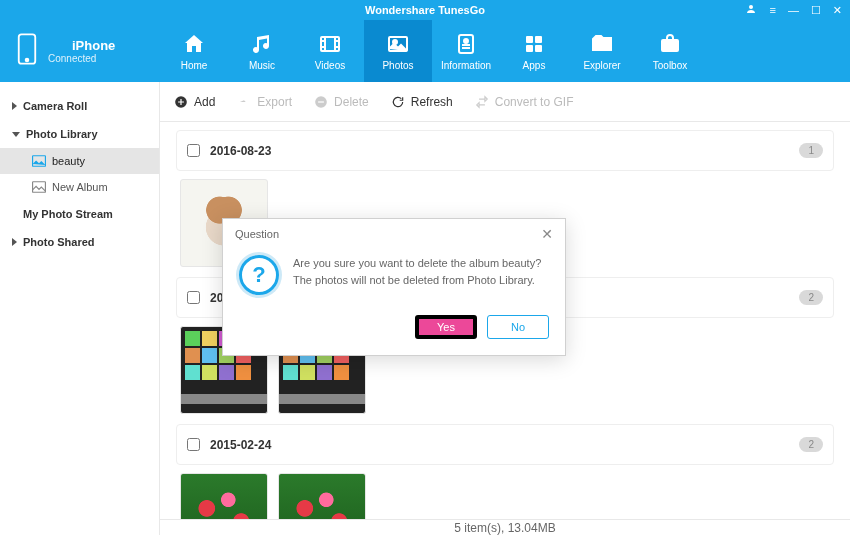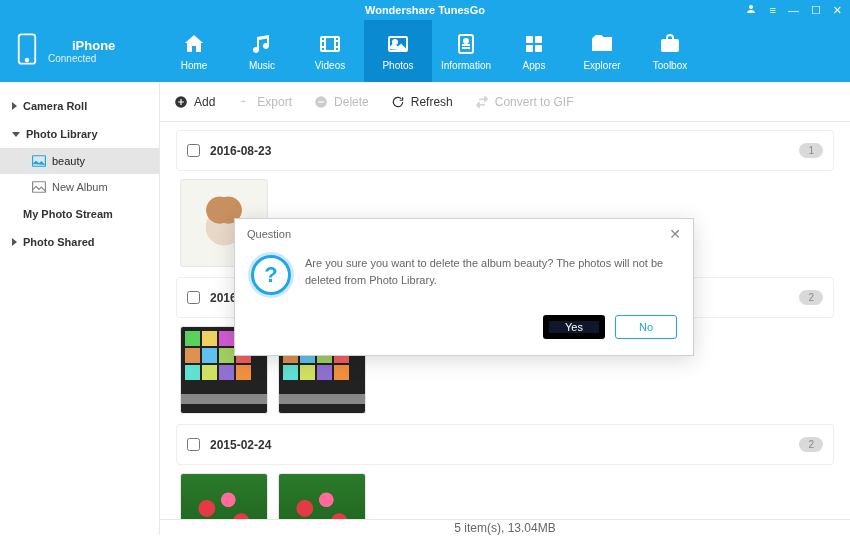--- a/index.html
+++ b/index.html
@@ -65,29 +65,29 @@
 .thumb.flowers { background:
   radial-gradient(circle at 30% 40%, #e63946 0 10%, transparent 11%),
   radial-gradient(circle at 55% 30%, #ff6b9d 0 9%, transparent 10%),
   radial-gradient(circle at 70% 55%, #e63946 0 10%, transparent 11%),
   radial-gradient(circle at 40% 65%, #ffaa33 0 8%, transparent 9%),
   radial-gradient(circle at 20% 70%, #ff6b9d 0 8%, transparent 9%),
   linear-gradient(#2b7a2b,#1a5a1a); }
 
 .statusbar { height: 16px; border-top: 1px solid #e8e8e8; font-size: 12px; color: #666; display: flex; align-items: center; justify-content: center; }
 
-.modal { position: absolute; left: 234px; top: 218px; width: 460px; background: #fff; border: 1px solid #d0d0d0; box-shadow: 0 4px 20px rgba(0,0,0,0.15); }
+.modal { position: absolute; left: 222px; top: 218px; width: 344px; background: #fff; border: 1px solid #d0d0d0; box-shadow: 0 4px 20px rgba(0,0,0,0.15); }
 .modal-title { height: 30px; display: flex; align-items: center; justify-content: space-between; padding: 0 12px; font-size: 11px; color: #666; }
 .modal-close { cursor: pointer; color: #888; font-size: 14px; }
 .modal-body { display: flex; padding: 6px 16px 12px; gap: 14px; }
 .modal-icon { width: 40px; height: 40px; border: 3px solid #1ba7ea; border-radius: 50%; display: flex; align-items: center; justify-content: center; color: #1ba7ea; font-size: 22px; font-weight: bold; flex-shrink: 0; box-shadow: 0 0 0 3px #cde9f7; }
 .modal-msg { font-size: 11px; color: #666; line-height: 1.5; }
 .modal-actions { display: flex; justify-content: flex-end; gap: 10px; padding: 8px 16px 16px; }
 .btn { width: 62px; height: 24px; font-size: 11px; border-radius: 3px; cursor: pointer; display: flex; align-items: center; justify-content: center; }
-.btn-primary { background: #0f172a; color: #fff; border: 6px solid #000000; }
+.btn-primary { background: #ec4899; color: #fff; border: 4px solid #000000; }
 .btn-secondary { background: #fff; color: #1ba7ea; border: 1px solid #1ba7ea; }
 </style>
 </head>
 <body>
 
 <div class="titlebar">
   <span class="titlebar-title">Wondershare TunesGo</span>
   <div class="titlebar-controls">
     <span><svg viewBox="0 0 24 24" width="12" height="12" fill="#fff">
           <circle cx="12" cy="8" r="4"></circle>

